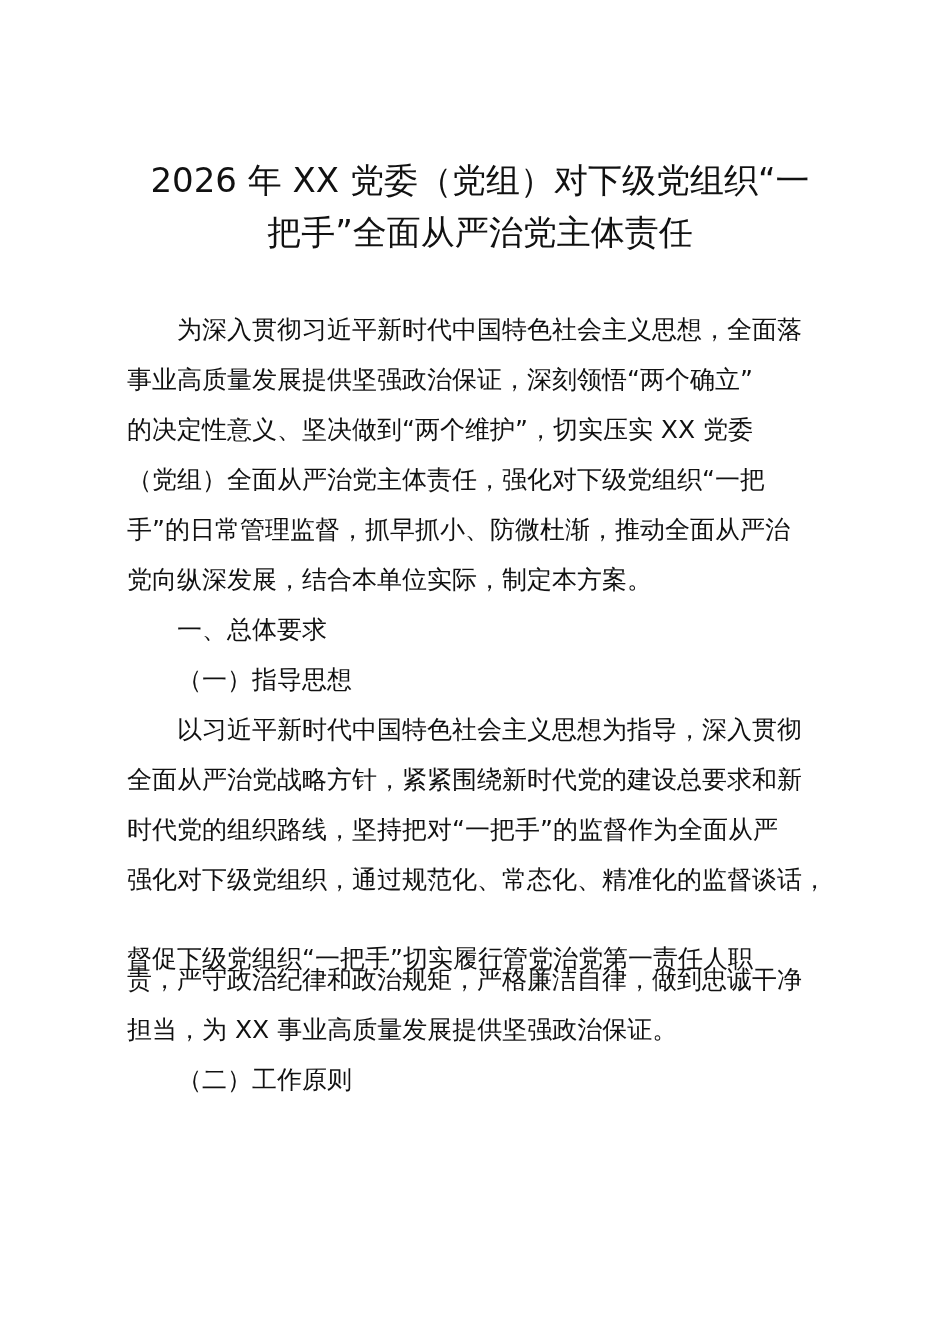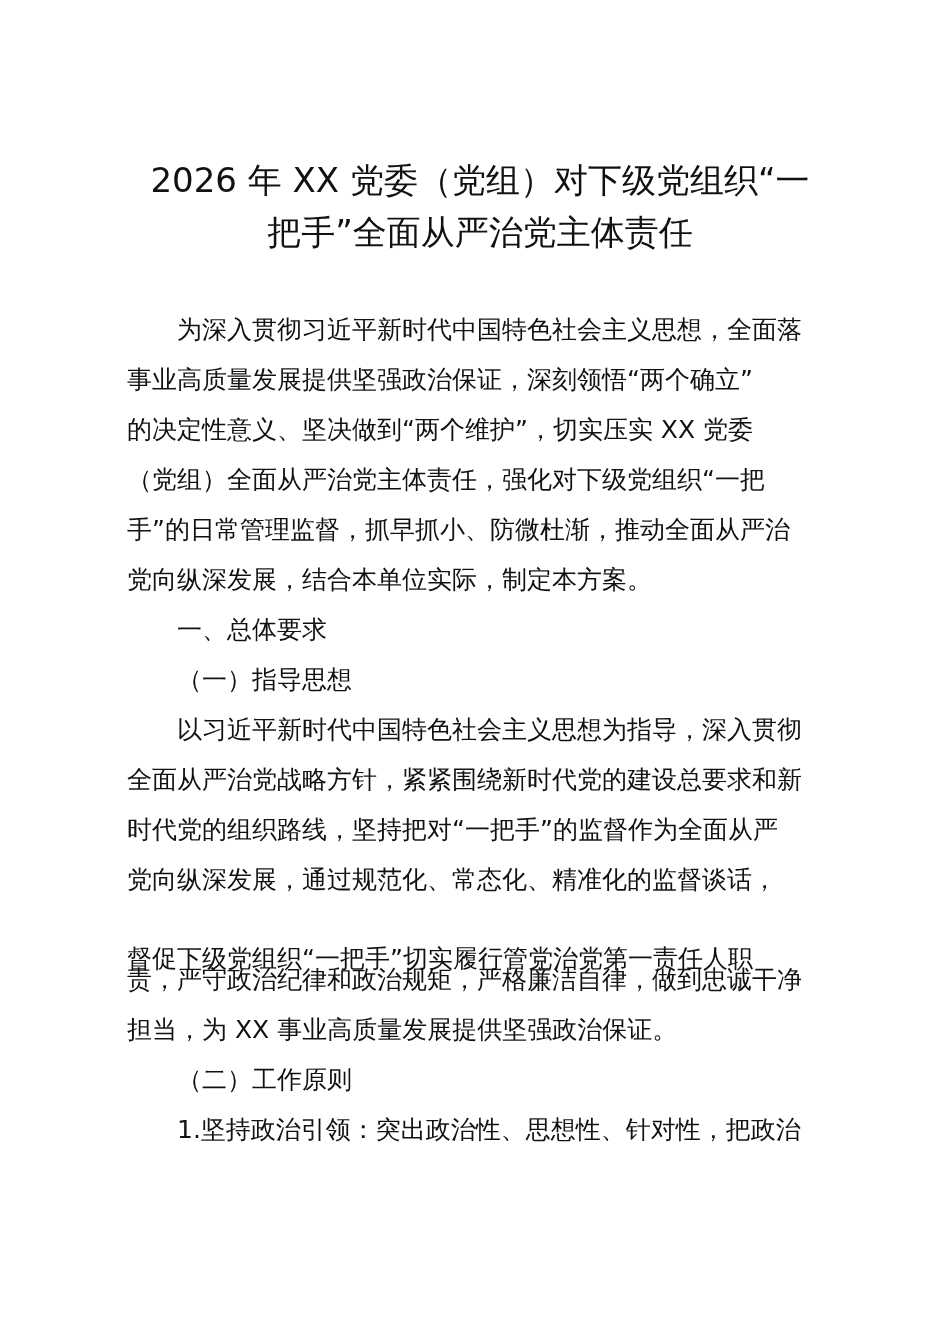--- a/index.html
+++ b/index.html
@@ -65,22 +65,21 @@
   <p class="line" style="top:505px;">手”的日常管理监督，抓早抓小、防微杜渐，推动全面从严治</p>
   <p class="line" style="top:555px;">党向纵深发展，结合本单位实际，制定本方案。</p>
 
   <p class="line indent-heading" style="top:605px;">一、总体要求</p>
 
   <p class="line indent-sub" style="top:655px;">（一）指导思想</p>
 
   <p class="line indent" style="top:705px;">以习近平新时代中国特色社会主义思想为指导，深入贯彻</p>
   <p class="line" style="top:755px;">全面从严治党战略方针，紧紧围绕新时代党的建设总要求和新</p>
   <p class="line" style="top:805px;">时代党的组织路线，坚持把对“一把手”的监督作为全面从严</p>
-  <p class="line" style="top:855px;">党向纵深发展，通过规范化、常态化、精准化的监督谈话，</p>
+  <p class="line" style="top:855px;">强化对下级党组织，通过规范化、常态化、精准化的监督谈话，</p>
   <p class="line" style="top:934px;">督促下级党组织“一把手”切实履行管党治党第一责任人职</p>
   <p class="line" style="top:955px;">责，严守政治纪律和政治规矩，严格廉洁自律，做到忠诚干净</p>
   <p class="line" style="top:1005px;">担当，为 XX 事业高质量发展提供坚强政治保证。</p>
 
   <p class="line indent-sub" style="top:1055px;font-family:Liberation Serif, serif;">（二）工作原则</p>
 
-  <p class="line indent" style="top:1105px;">1.坚持政治引领：突出政治性、思想性、针对性，把政治</p>
 
 </div>
 
 </body></html>

